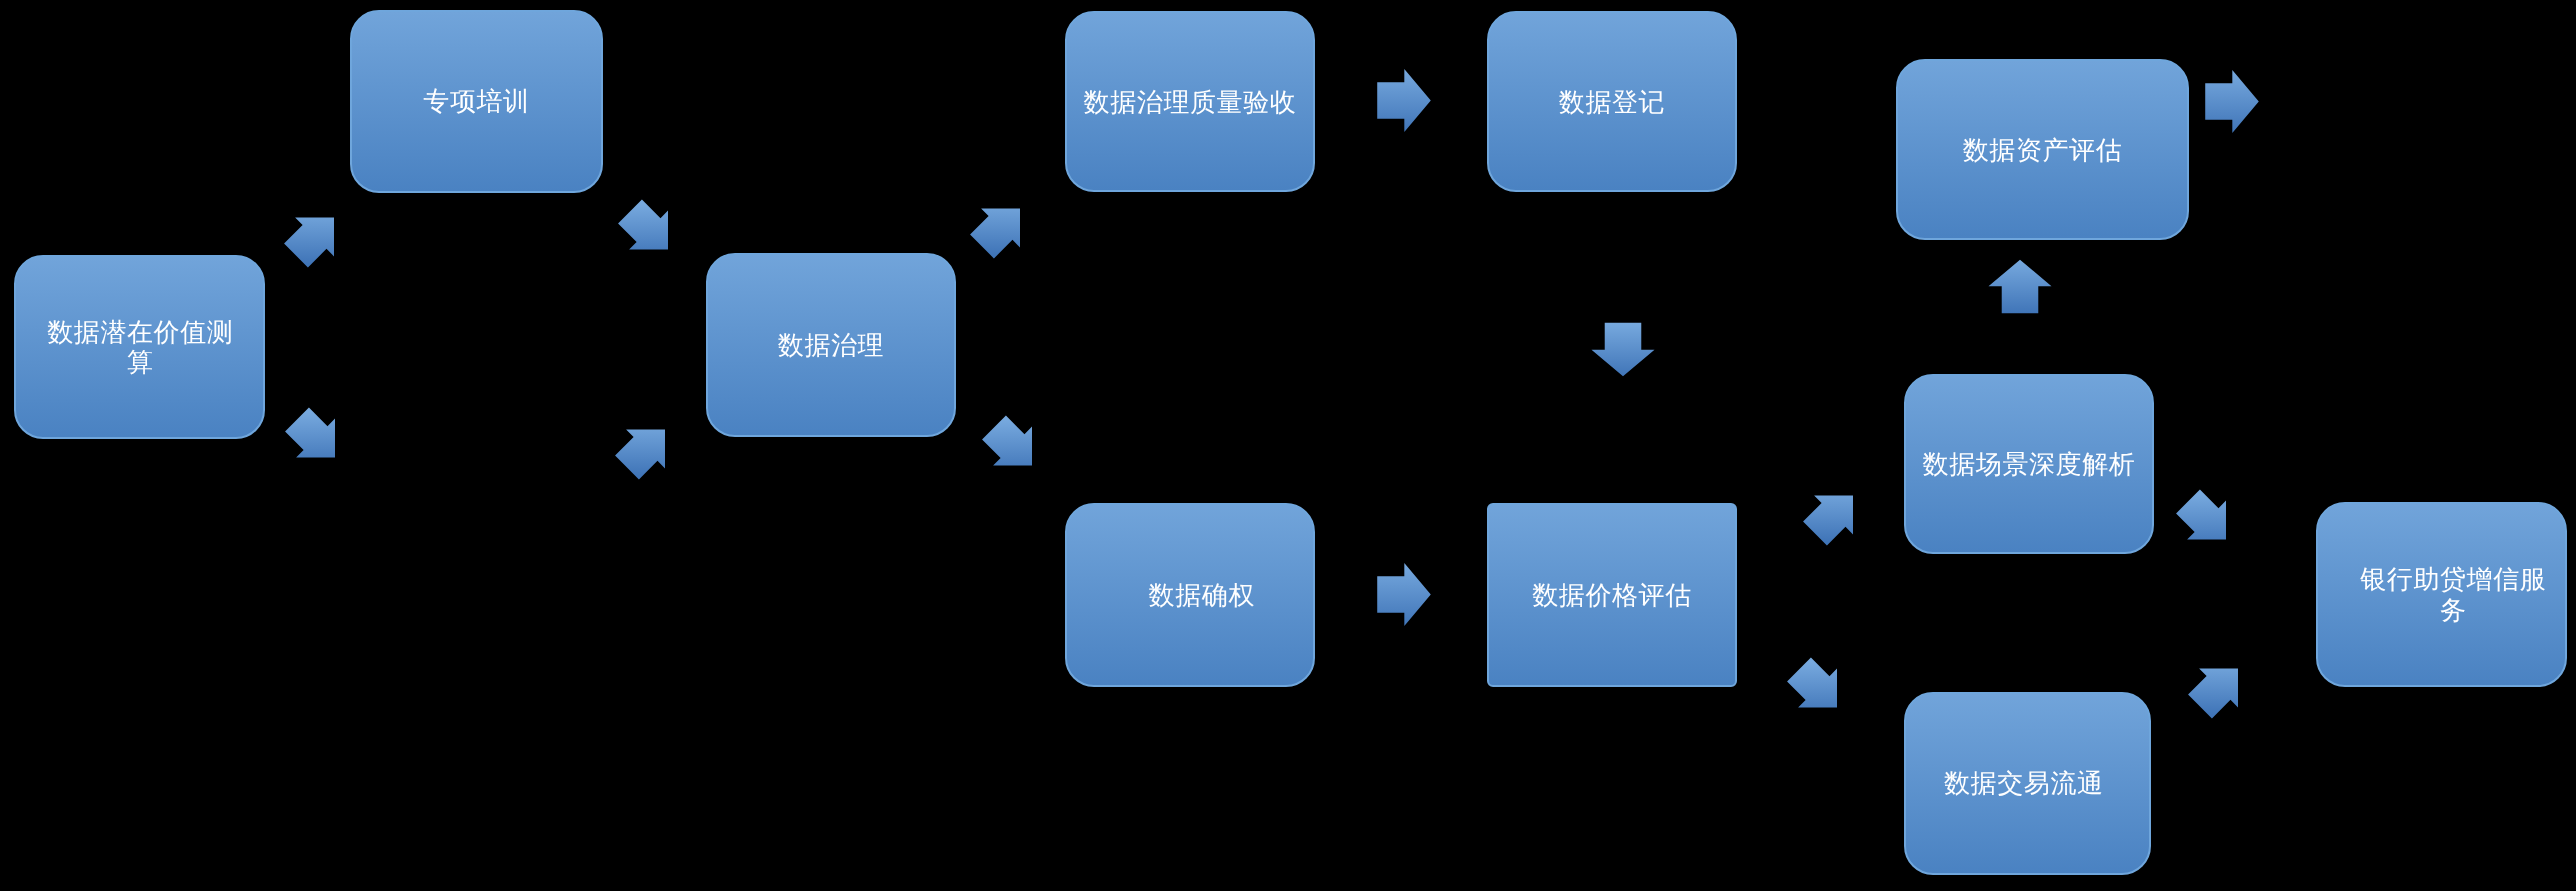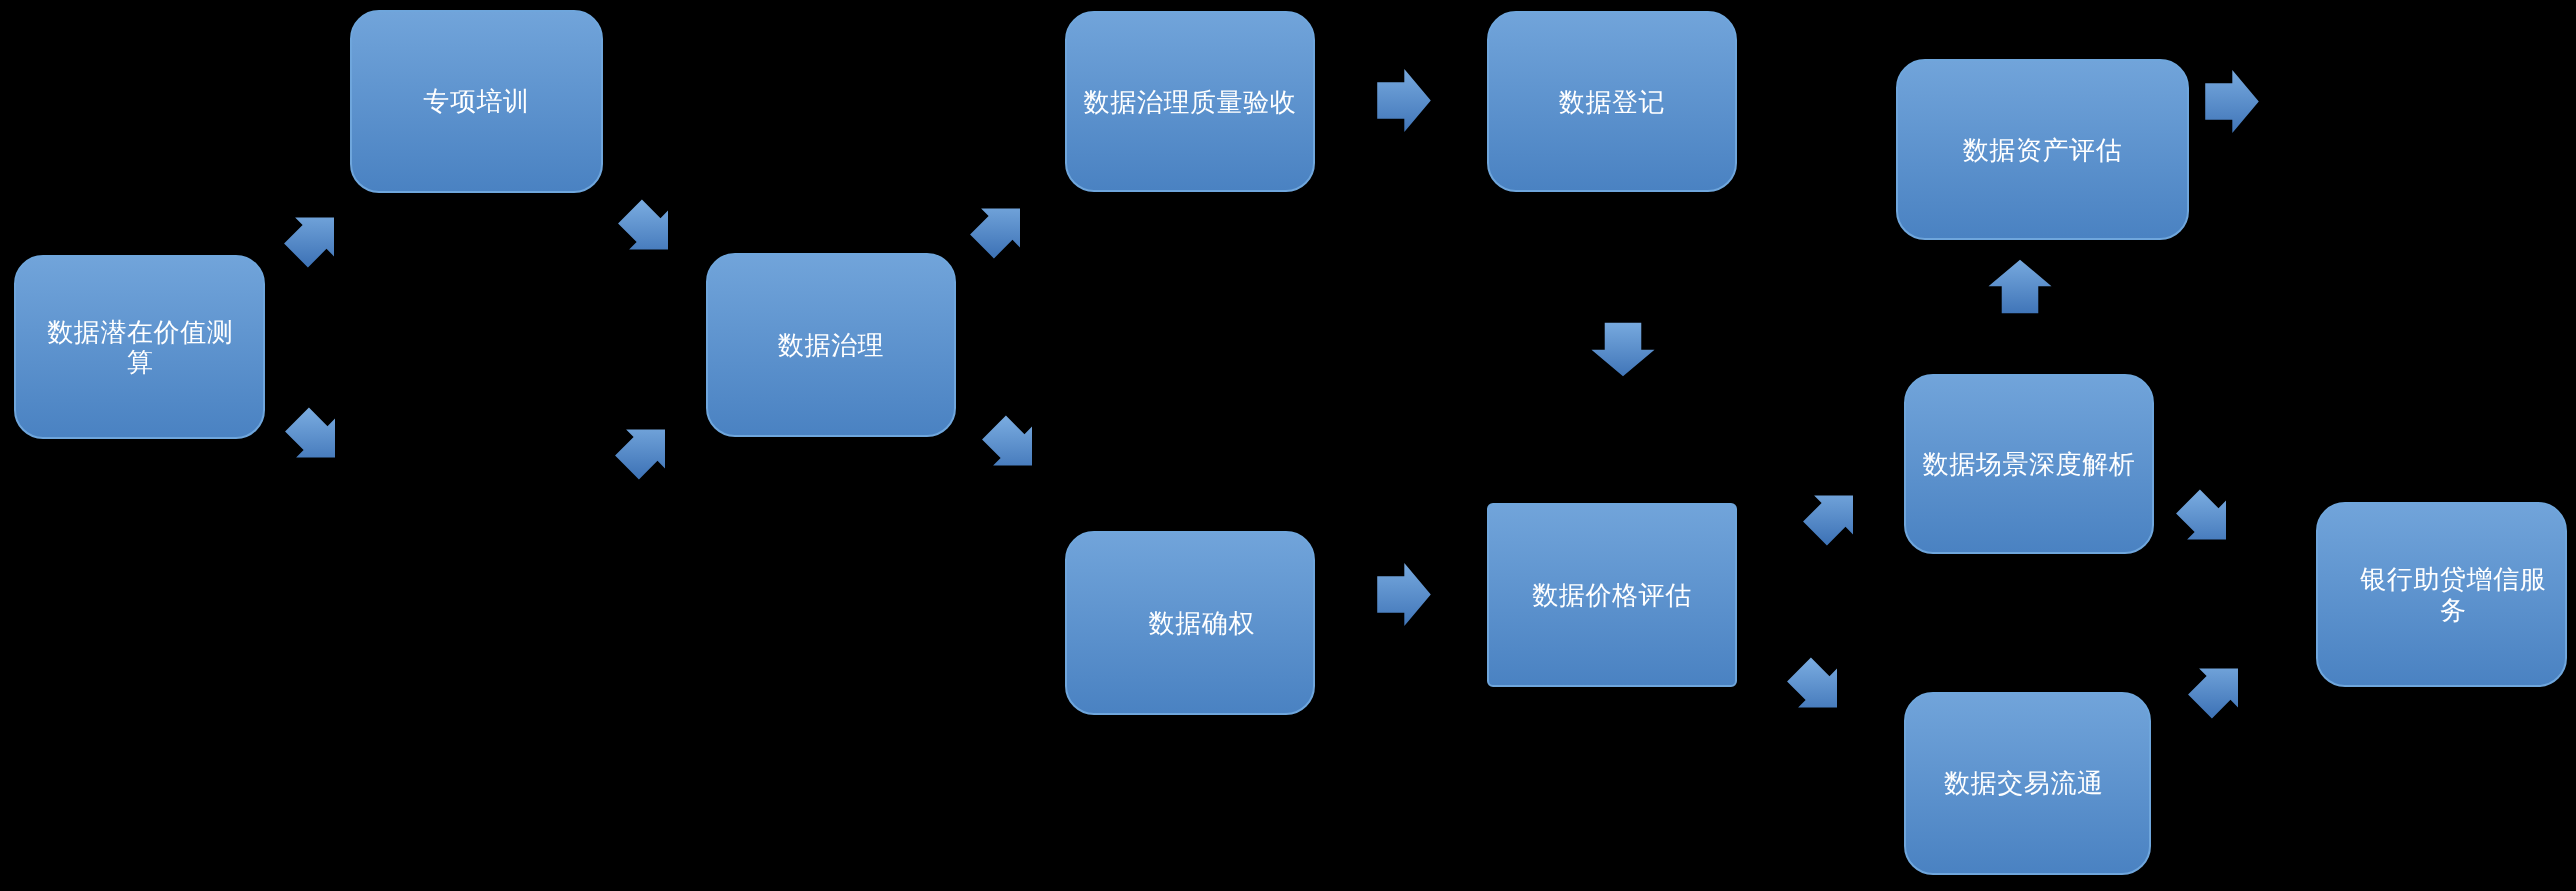--- a/index.html
+++ b/index.html
@@ -68,21 +68,21 @@
           <stop offset="1" class="stop-dark" stop-color="#4075B8"></stop>
       </linearGradient>
     </defs>
   </svg>
 
 <div class="node" style="left: 14px; top: 255px; width: 251px; height: 184px; padding-left: 18px;">数据潜在价值测算</div>
     <div class="node" style="left: 350px; top: 10px; width: 253px; height: 183px;">专项培训</div>
     <div class="node" style="left: 706px; top: 253px; width: 250px; height: 184px;">数据治理</div>
     <div class="node" style="left: 1065px; top: 11.3px; width: 250px; height: 181px;">数据治理质量验收</div>
     <div class="node" style="left: 1487px; top: 11.3px; width: 250px; height: 181px;">数据登记</div>
-    <div class="node" style="left: 1065px; top: 531px; width: 250px; height: 184px; padding-left: 40px;">数据确权</div>
+    <div class="node" style="left: 1065px; top: 503px; width: 250px; height: 184px; padding-left: 40px;">数据确权</div>
     <div class="node" style="left: 1487px; top: 503px; width: 250px; height: 184px; border-radius: 6px;">数据价格评估</div>
     <div class="node" style="left: 1904px; top: 374px; width: 250px; height: 180px;">数据场景深度解析</div>
     <div class="node" style="left: 1904px; top: 692px; width: 247px; height: 183px; padding-left: 9px;">数据交易流通</div>
     <div class="node" style="left: 1896px; top: 11.3px; width: 293px; height: 181px; margin-top: 48px;">数据资产评估</div>
     <div class="node" style="left: 2316px; top: 502px; width: 251px; height: 185px; padding-left: 40px;">银行助贷增信服务</div>
     <svg class="arrow" width="54" height="55" viewBox="0 0 86 88" style="left: 288px; top: 209px; transform: rotate(-45deg);">
       <polygon points="0,17 42,17 42,0 86,44 42,88 42,71 0,71" fill="url(#agm45)"></polygon>
     </svg>
     <svg class="arrow" width="54" height="55" viewBox="0 0 86 88" style="left: 289px; top: 411px; transform: rotate(45deg);">
       <polygon points="0,17 42,17 42,0 86,44 42,88 42,71 0,71" fill="url(#ag45)"></polygon>

